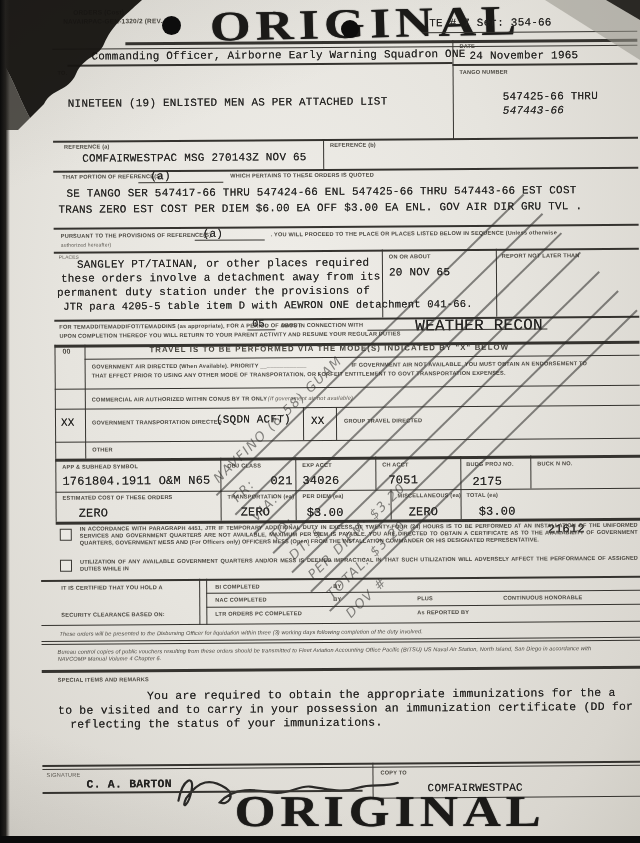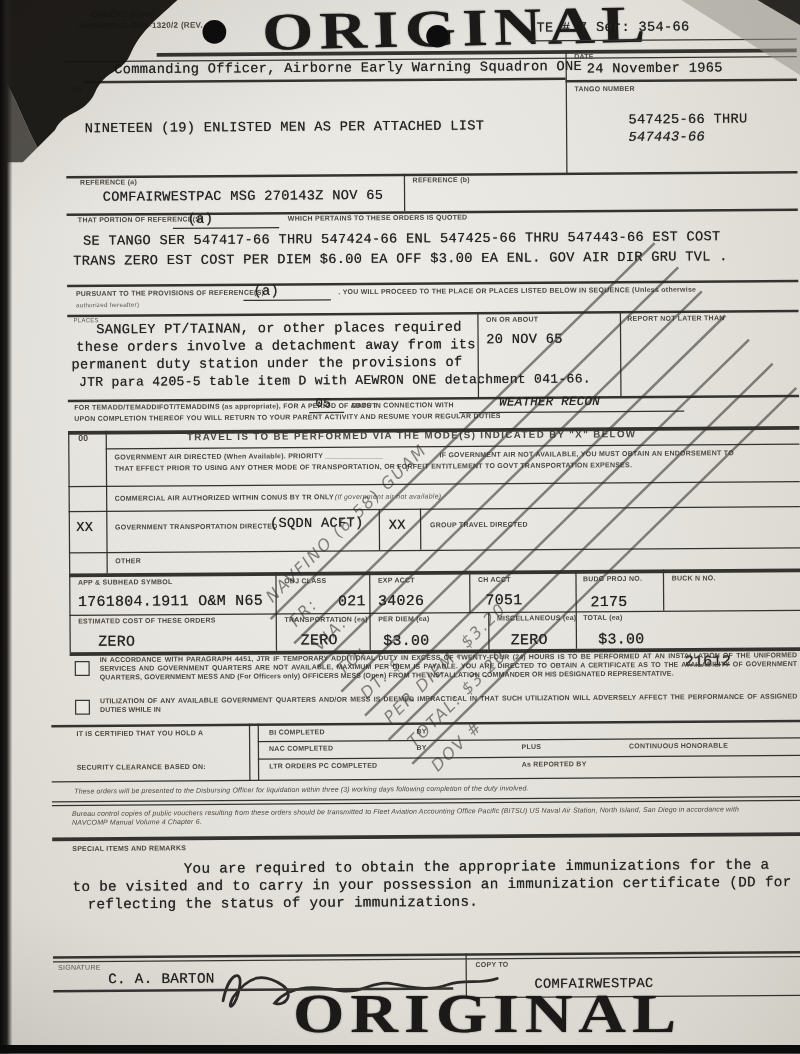--- a/index.html
+++ b/index.html
@@ -96,21 +96,21 @@
   <div class="lbl" style="left:390px;top:254px;">ON OR ABOUT</div>
   <div class="typed" style="left:390px;top:267px;">20 NOV 65</div>
   <div class="vline" style="left:497px;top:250px;height:68px;"></div>
   <div class="lbl" style="left:503px;top:254px;">REPORT NOT LATER THAN</div>
   <div class="hline thick" style="left:55px;top:318px;width:585px;"></div>
 
   <div class="lbl" style="left:60px;top:322px;">FOR TEMADD/TEMADDIFOT/TEMADDINS  (as appropriate),  FOR A PERIOD OF ABOUT</div>
   <div class="typed" style="left:253px;top:318px;font-size:10px;">05</div>
   <div class="hline" style="left:248px;top:329px;width:28px;"></div>
   <div class="lbl" style="left:282px;top:322px;">DAYS IN CONNECTION WITH</div>
-  <div class="typed" style="left:400px;top:318px;font-size:10px;font-style:italic;">WEATHER RECON</div>
+  <div class="typed" style="left:416px;top:318px;font-size:16px;">WEATHER RECON</div>
   <div class="hline" style="left:368px;top:330px;width:180px;"></div>
   <div class="lbl" style="left:60px;top:331px;">UPON COMPLETION THEREOF YOU WILL RETURN TO YOUR PARENT ACTIVITY AND RESUME YOUR REGULAR DUTIES</div>
 
   <div class="hline thick" style="left:55px;top:343px;width:585px;height:3px;"></div>
   <div class="vline" style="left:55px;top:343px;height:114px;"></div>
   <div class="vline" style="left:85px;top:343px;height:114px;"></div>
   <div class="lbl" style="left:63px;top:347px;font-size:7px;">00</div>
   <div class="lbl" style="left:150px;top:346px;font-size:7.8px;letter-spacing:1.1px;">TRAVEL IS TO BE PERFORMED VIA THE MODE(S) INDICATED BY "X" BELOW</div>
   <div class="hline" style="left:85px;top:357px;width:555px;"></div>
   <div class="lbl" style="left:92px;top:362px;">GOVERNMENT AIR DIRECTED (When Available).  PRIORITY ______________</div>
@@ -193,21 +193,21 @@
   <div class="hline thick" style="left:40px;top:668px;width:600px;height:3px;"></div>
   <div class="lbl" style="left:56px;top:675px;">SPECIAL ITEMS AND REMARKS</div>
 
   <div class="typed" style="left:145px;top:688px;font-size:11.5px;">You are required to obtain the appropriate immunizations for the a</div>
   <div class="typed" style="left:56px;top:702px;font-size:11.5px;">to be visited and to carry in your possession an immunization certificate (DD for</div>
   <div class="typed" style="left:68px;top:716px;font-size:11.5px;">reflecting the status of your immunizations.</div>
 
   <div class="hline thick" style="left:40px;top:763px;width:600px;"></div>
   <div class="hline" style="left:40px;top:767px;width:600px;"></div>
   <div class="lbl lbl-lt" style="left:44px;top:770px;">SIGNATURE</div>
-  <div class="typed" style="left:84px;top:776px;font-size:11.5px;">C. A. BARTON</div>
+  <div class="typed" style="left:84px;top:776px;font-size:11.5px;font-weight:bold;">C. A. BARTON</div>
   <svg style="position:absolute;left:165px;top:760px;transform:rotate(-4deg);" width="240" height="48" viewBox="0 0 240 48">
     <path d="M10,32 C16,10 28,7 24,22 C20,38 11,42 18,30 C32,13 44,12 58,23 C68,31 59,41 51,37 C66,22 88,27 104,31 C120,35 130,26 142,28 C158,31 172,38 190,33 C204,29 216,35 230,31" stroke="#2a2927" fill="none" stroke-width="2.2" stroke-linecap="round"></path>
   </svg>
   <div class="hline" style="left:40px;top:790px;width:320px;height:2px;"></div>
   <div class="vline" style="left:370px;top:763px;height:36px;"></div>
   <div class="lbl" style="left:378px;top:770px;">COPY TO</div>
   <div class="typed" style="left:425px;top:783px;">COMFAIRWESTPAC</div>
   <div class="hline" style="left:370px;top:798px;width:270px;"></div>
   <div class="stamp" style="left:232px;top:785px;font-size:44px;transform:scale(1.2,1.0) rotate(0.5deg);transform-origin:left top;">ORIGINAL</div>
 

